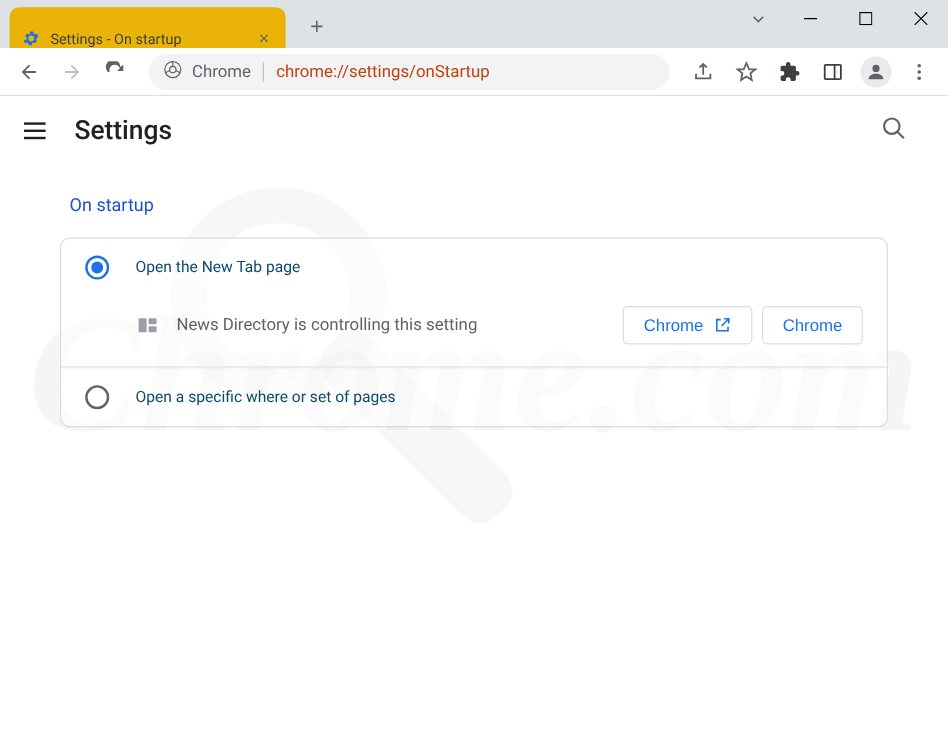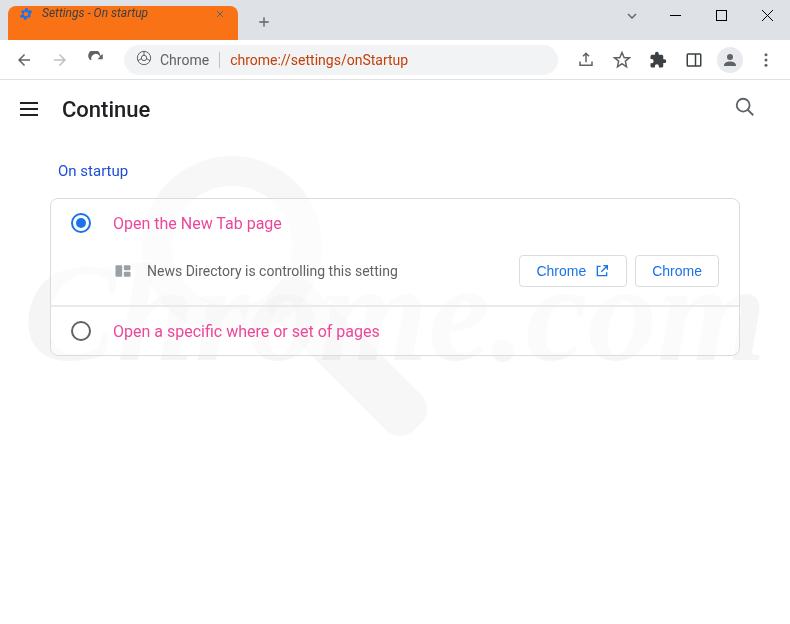--- a/index.html
+++ b/index.html
@@ -49,31 +49,30 @@
     }
     
     .titlebar {
       height: 40px;
       background: #dee1e6;
       display: flex;
       align-items: center;
       position: relative;
     }
     .tab {
-      background: #f97316;
+      background: #eab308;
       height: 34px;
       margin-top: 6px;
       margin-left: 8px;
       border-radius: 8px 8px 0 0;
       display: flex;
-      align-items: flex-start;
+      align-items: flex-end;
       padding: 0 10px;
       min-width: 230px;
       position: relative;
-      font-style: italic;
     }
     .tab-icon {
       width: 16px;
       height: 16px;
       margin-right: 8px;
       color: #1a73e8;
     }
     .tab-title {
       font-size: 12px;
       color: #3c4043;
@@ -264,22 +263,22 @@
       border-color: #1a73e8;
     }
     .radio.selected::after {
       content: '';
       width: 10px;
       height: 10px;
       background: #1a73e8;
       border-radius: 50%;
     }
     .option-label {
-      font-size: 16px;
-      color: #ec4899;
+      font-size: 13px;
+      color: #0c4a6e;
     }
     .sub-row {
       display: flex;
       align-items: center;
       padding: 8px 20px 18px 62px;
     }
     .ext-icon {
       width: 20px;
       height: 20px;
       margin-right: 14px;
@@ -424,21 +423,21 @@
   </div>
 </div>
 
 <div class="content">
   <div class="settings-header">
     <div class="hamburger">
       <span></span>
         <span></span>
         <span></span>
     </div>
-    <div class="settings-title">Continue</div>
+    <div class="settings-title">Settings</div>
     <div class="search-icon-hdr">
       <svg viewBox="0 0 24 24" width="22" height="22" fill="none" stroke="#5f6368" stroke-width="2">
           <circle cx="10" cy="10" r="7"></circle>
           <path d="M21 21l-6-6"></path>
         </svg>
     </div>
   </div>
 
   <div class="main-area">
     <div class="section-title">On startup</div>

